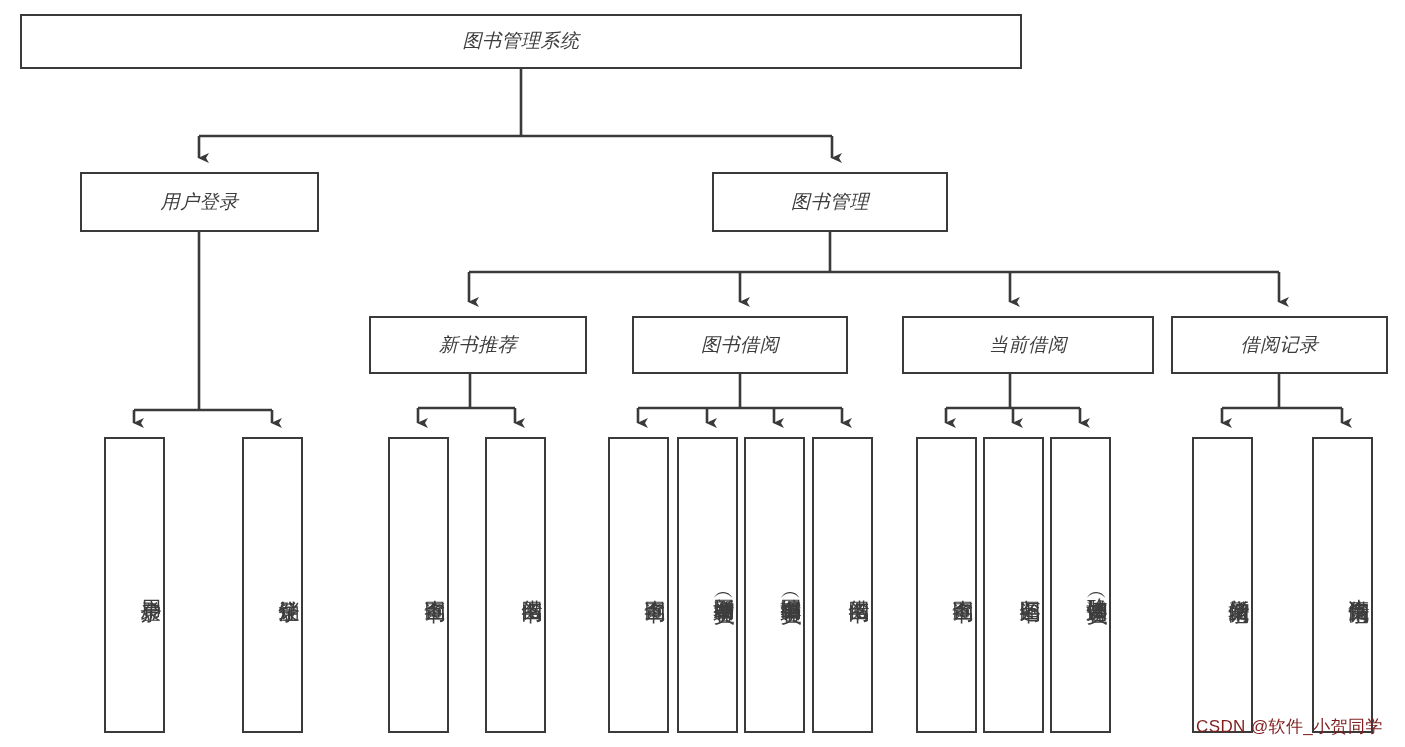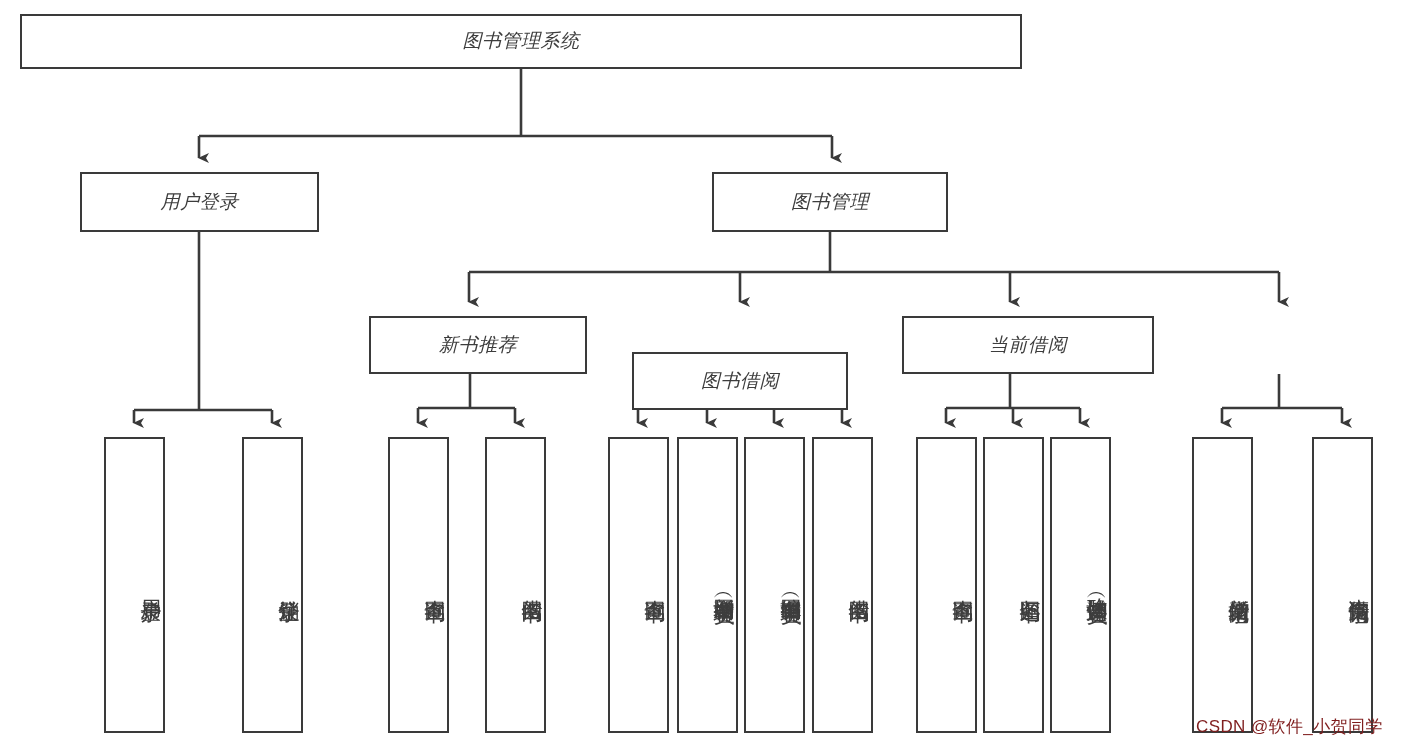--- a/index.html
+++ b/index.html
@@ -126,25 +126,28 @@
   <div class="node horiz" style="left:80px;top:172px;width:239px;height:60px;">
     <span>用户登录</span>
   </div>
   <div class="node horiz" style="left:712px;top:172px;width:236px;height:60px;text-align:right;">
     <span>图书管理</span>
   </div>
 
   <div class="node horiz" style="left:361px;top:316px;width:218px;height:58px;margin-left:8px;">
     <span>新书推荐</span>
   </div>
-  <div class="node horiz" style="left:632px;top:316px;width:216px;height:58px;margin-top:36px;">
+  <div class="node horiz" style="left:632px;top:316px;width:216px;height:58px;">
     <span>图书借阅</span>
   </div>
   <div class="node horiz" style="left:902px;top:316px;width:252px;height:58px;">
     <span>当前借阅</span>
+  </div>
+  <div class="node horiz" style="left:1171px;top:316px;width:217px;height:58px;">
+    <span>借阅记录</span>
   </div>
 
   <div class="node vert" style="left:104px;top:437px;width:61px;height:296px;">
     <span class="vlabel">用户登录</span>
   </div>
   <div class="node vert" style="left:242px;top:437px;width:61px;height:296px;">
     <span class="vlabel">注销登录</span>
   </div>
   <div class="node vert" style="left:388px;top:437px;width:61px;height:296px;">
     <span class="vlabel">查询图书</span>

